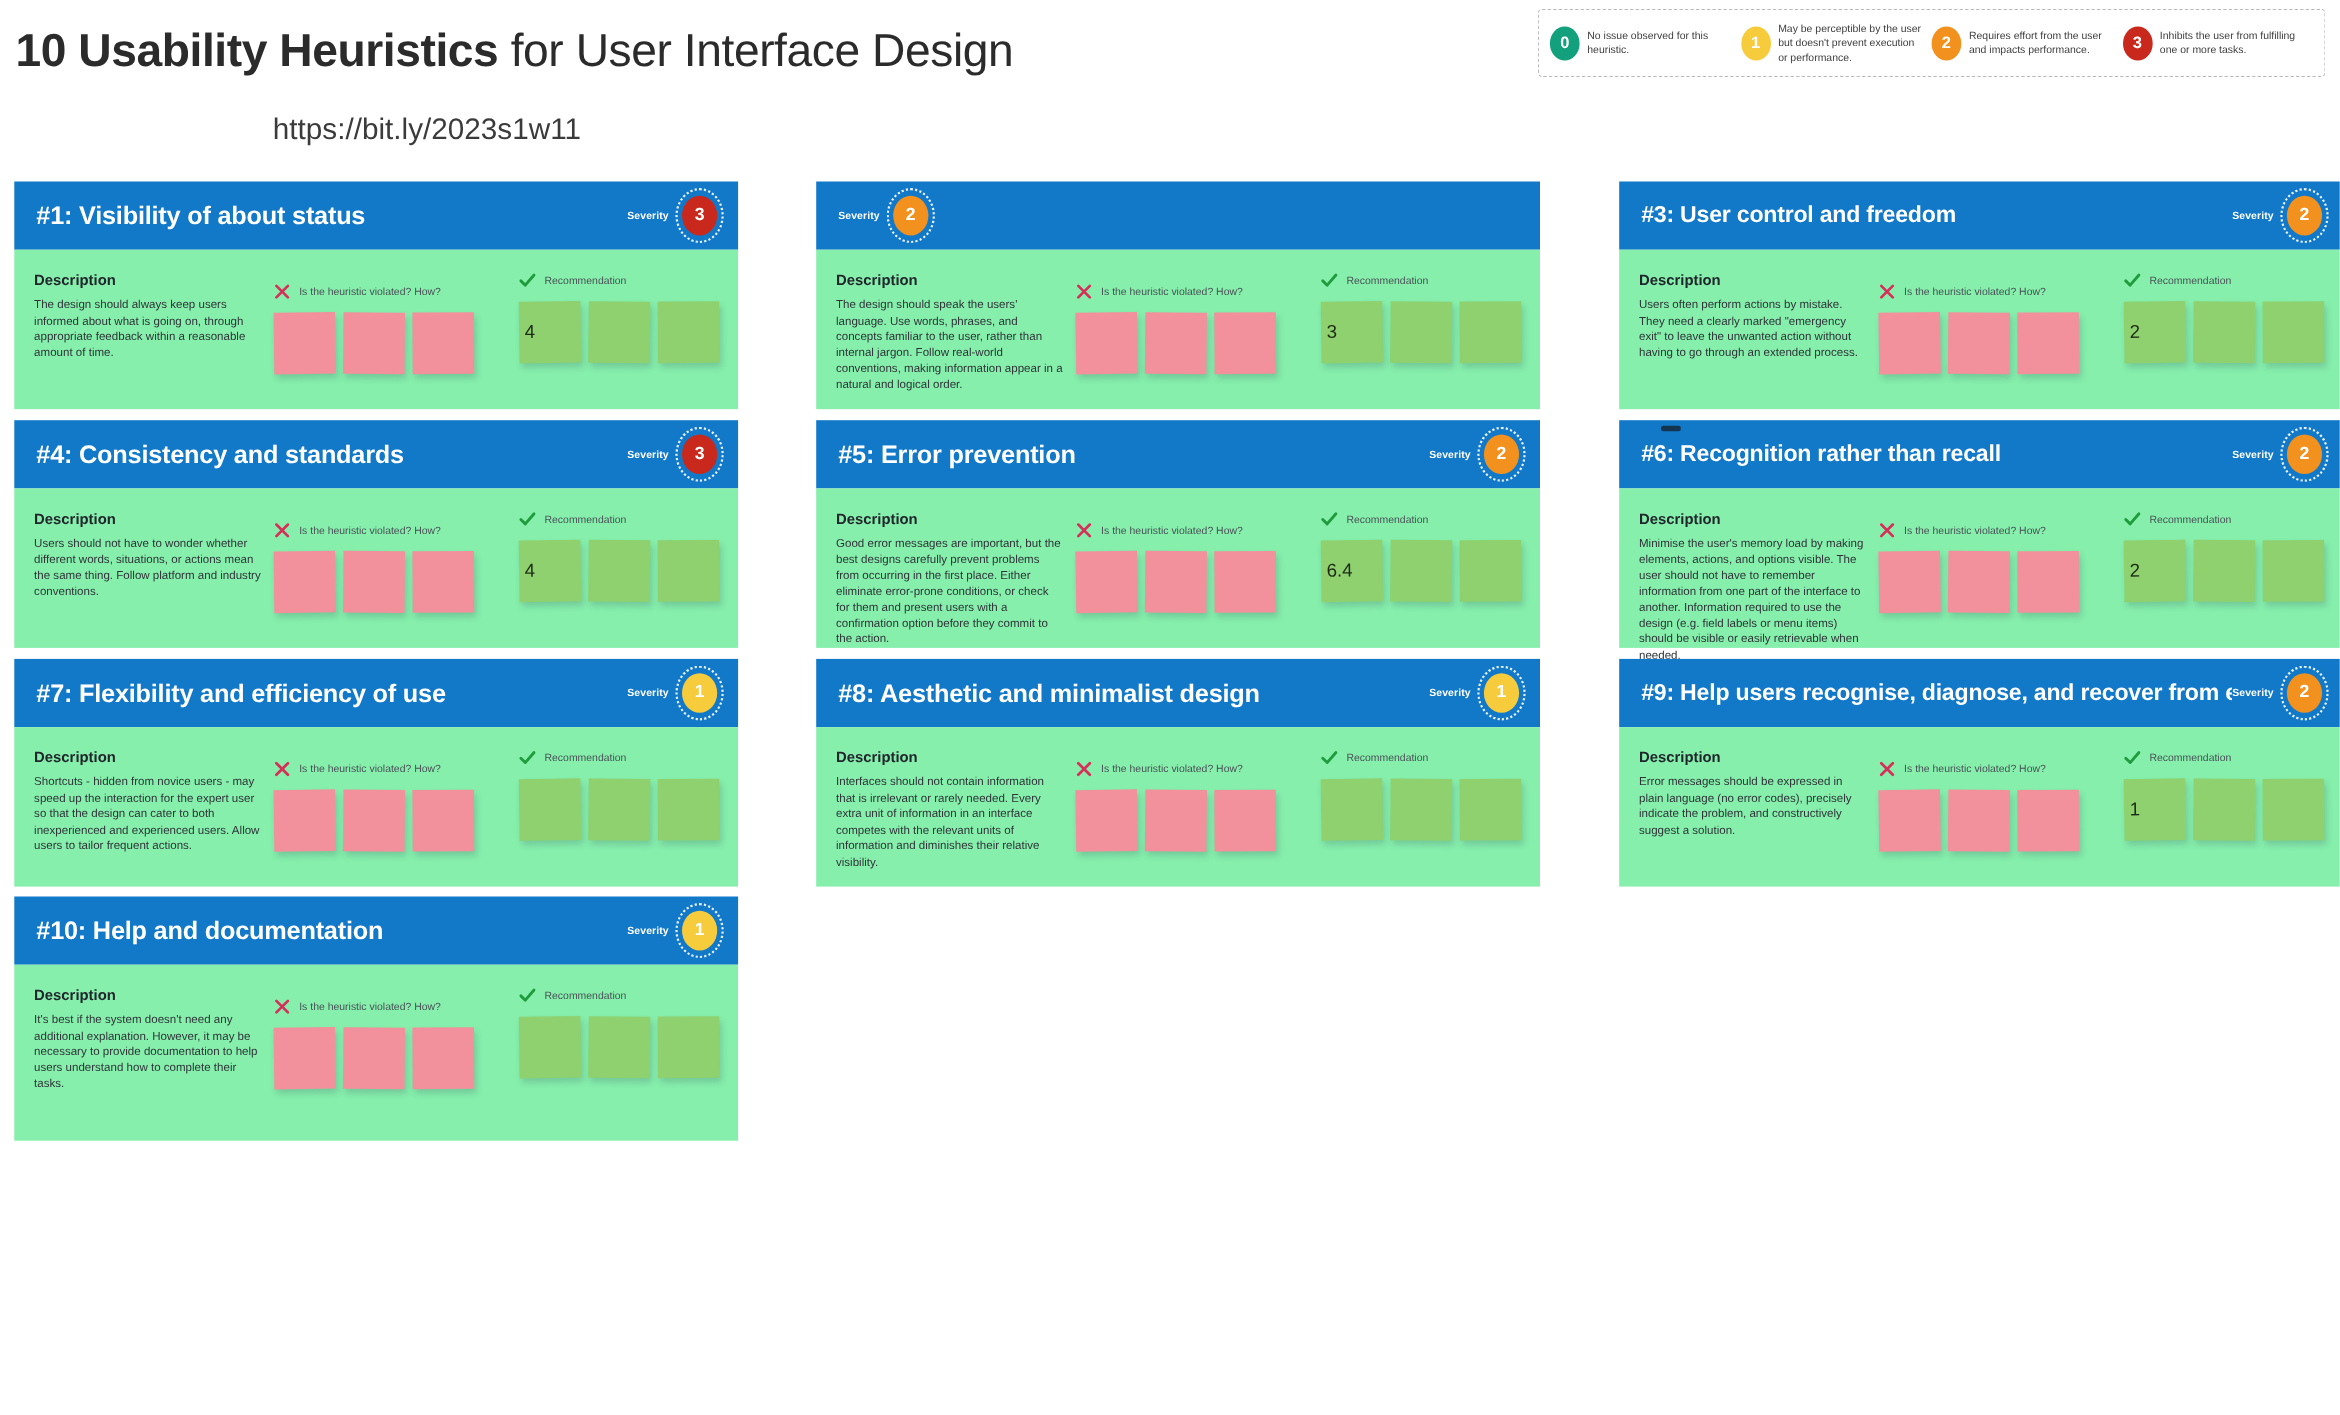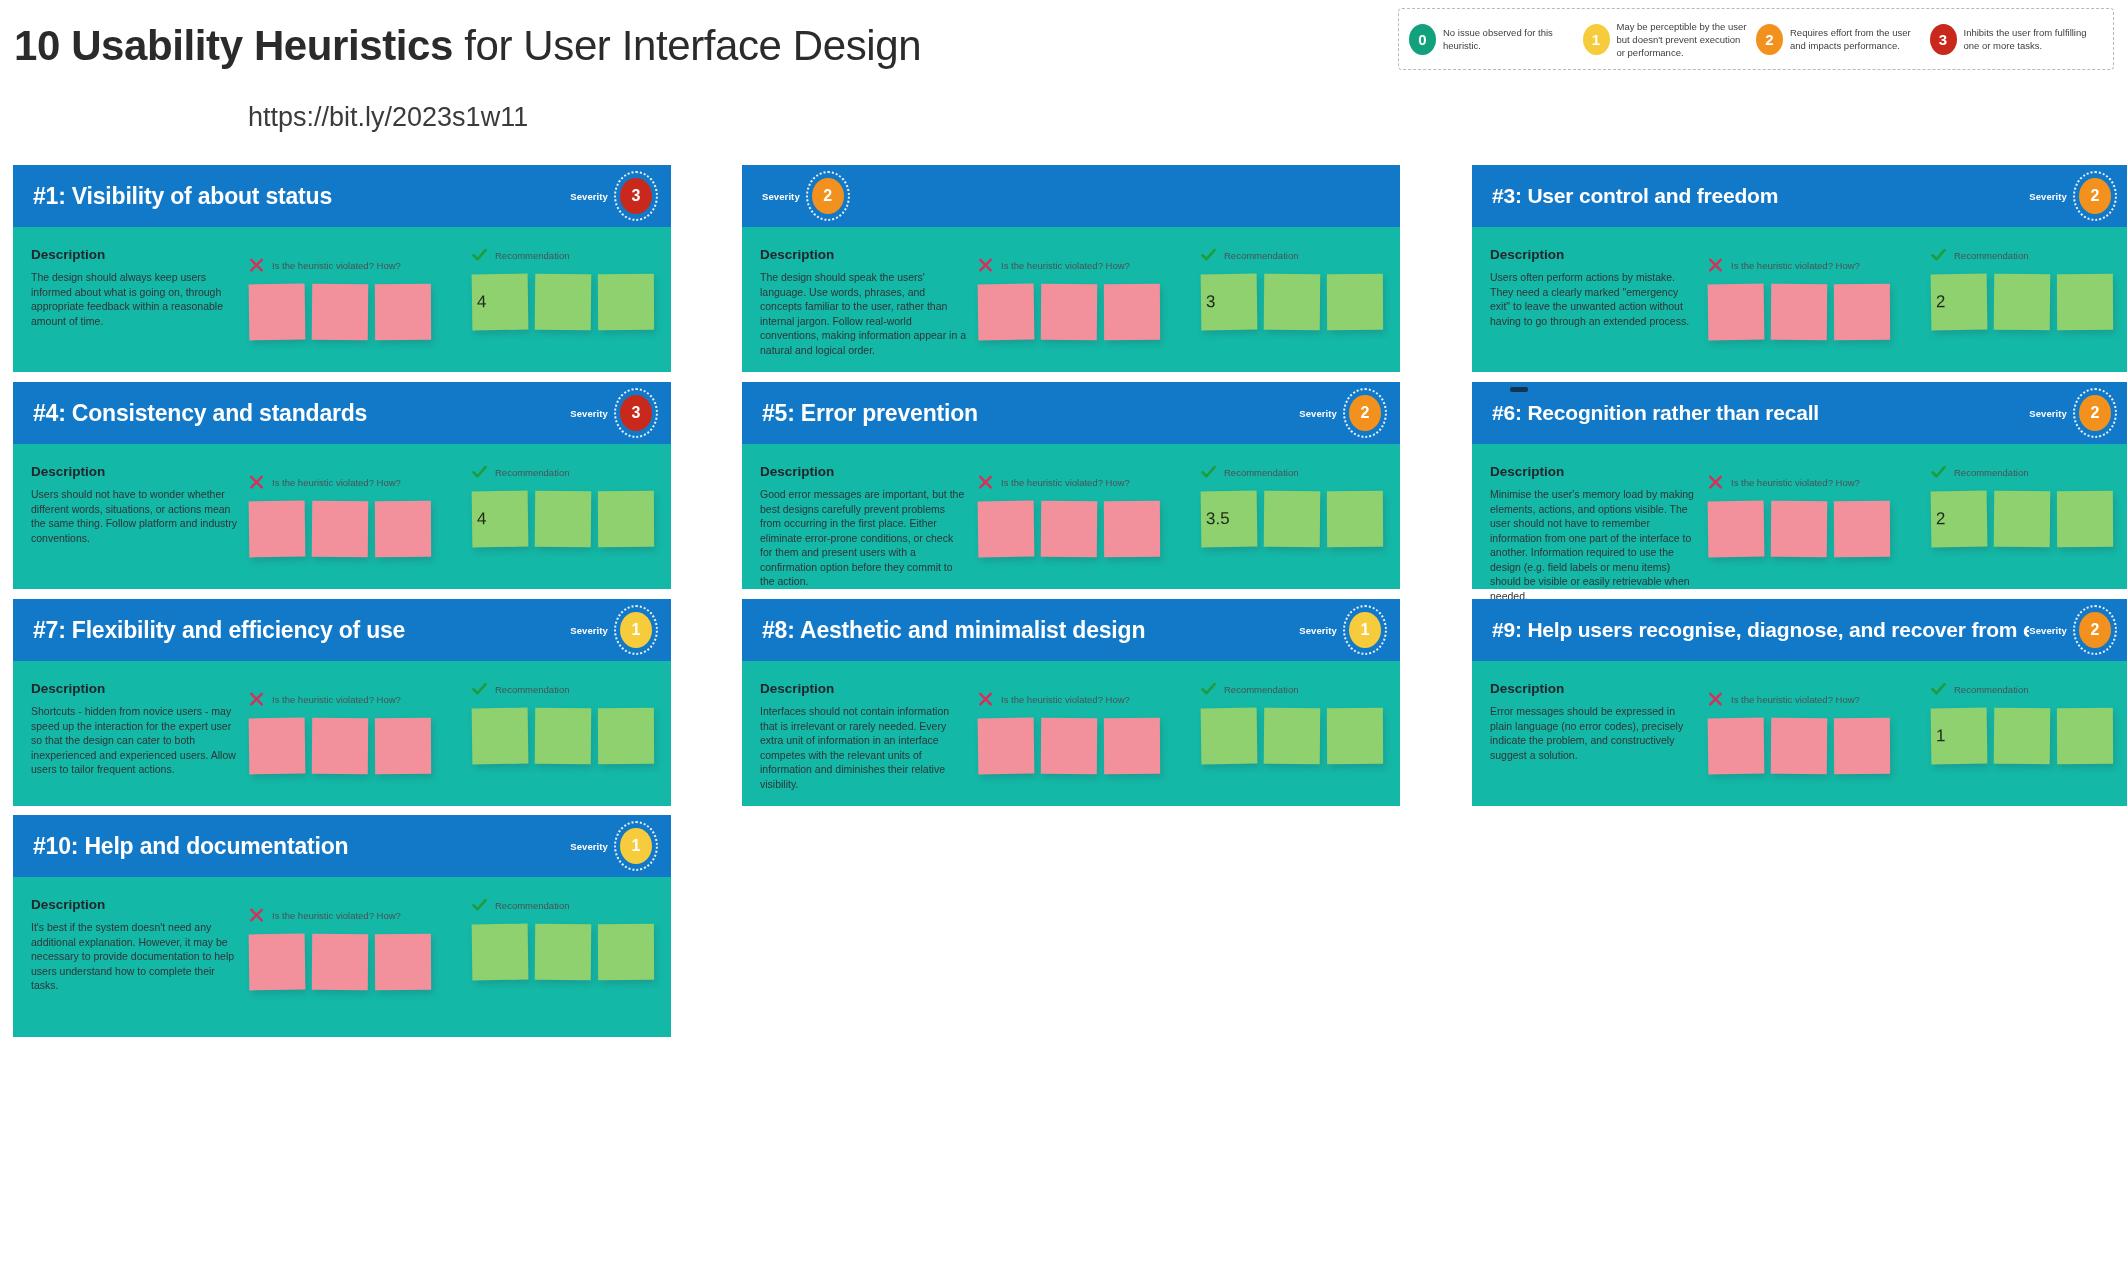--- a/index.html
+++ b/index.html
@@ -162,21 +162,21 @@
     position: absolute;
     left: 38px;
     top: 5px;
     width: 18px;
     height: 5px;
     border-radius: 2px;
     background: #13354f;
   }
 
   .card-body {
-    background: #14b8a6;
+    background: #86efac;
     height: 145px;
     position: relative;
     padding: 16px 18px 0 18px;
     display: flex;
   }
   .card.row4 .card-body { height: 160px; }
 
   .desc-col {
     width: 208px;
     flex: 0 0 208px;
@@ -482,21 +482,21 @@
             </div>
           </div>
           <div class="notes-col recommend">
             <div class="notes-head">
               <svg class="icon-check" viewBox="0 0 16 16">
                 <path d="M1.6 7.8 L5.9 12.0 L14.4 2.2" stroke="#1f9c3c" stroke-width="2.8" stroke-linecap="round" stroke-linejoin="round" fill="none"></path>
               </svg>
               <span class="notes-head-label">Recommendation</span>
             </div>
             <div class="notes-row">
-              <div class="sticky green r1">3.5</div>
+              <div class="sticky green r1">6.4</div>
               <div class="sticky green r2"></div>
               <div class="sticky green r3"></div>
             </div>
           </div>
         </div>
       </div>
       <div class="card col3 row2">
         <div class="card-header">
           <div class="header-artifact"></div>
           <div class="card-title">#6: Recognition rather than recall</div>

